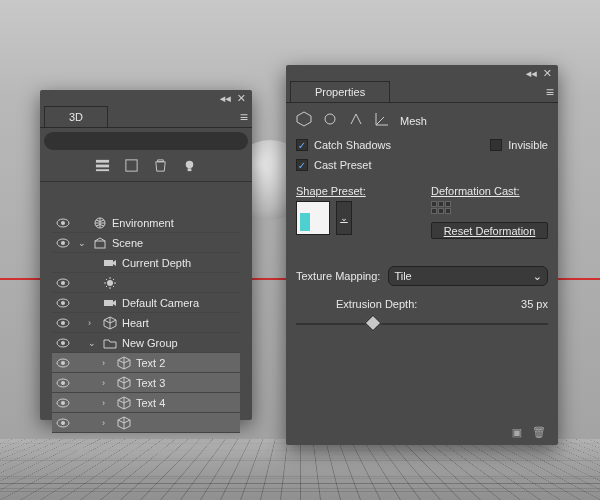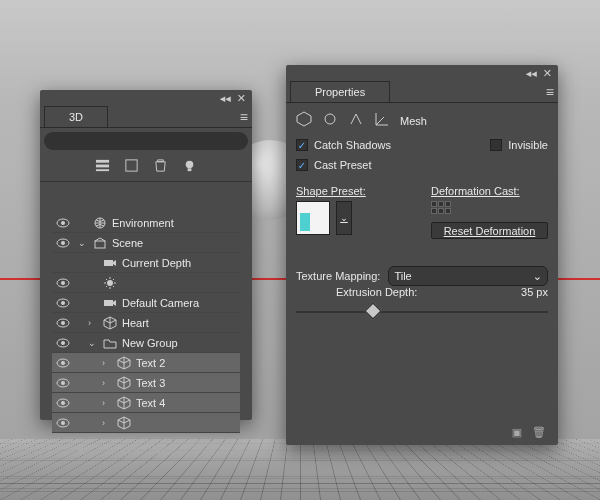--- a/index.html
+++ b/index.html
@@ -50,21 +50,21 @@
 .shape-thumb { display:flex; align-items:center; gap:6px; margin-top:4px; }
 .thumb { width:34px; height:34px; background:#f4f4f4; border:1px solid #222; display:flex; align-items:flex-end; justify-content:flex-start; padding:3px; }
 .thumb-inner { width:10px; height:18px; background:#4fd0d0; }
 .chev { width:16px; height:34px; background:#3a3a3a; border:1px solid #222; display:flex; align-items:center; justify-content:center; font-size:9px; }
 .axis-dots { display:flex; flex-direction:column; gap:1px; margin-top:4px; }
 .axis-dots .r { display:flex; gap:1px; }
 .axis-dots .c { width:6px; height:6px; background:#323232; border:1px solid #666; }
 .btn { width:100%; margin-top:8px; background:#3a3a3a; border:1px solid #222; height:17px; display:flex; align-items:center; justify-content:center; border-radius:2px; }
 .selrow { display:flex; align-items:center; gap:8px; margin-top:27px; }
 .selrow .sel { flex:1; background:#3a3a3a; border:1px solid #222; height:20px; display:flex; align-items:center; justify-content: space-between; padding:0 5px; border-radius:6px; }
-.numrow { display:flex; align-items:center; justify-content: space-between; margin-top:0;padding-left:40px; }
+.numrow { display:flex; align-items:center; justify-content: space-between; margin-top:12px;padding-left:40px; }
 .slider { position: relative; margin:6px 0 0 0; height:16px; }
 .slider .track { position:absolute; top:7px; left:0; right:0; height:2px; background:#333; }
 .slider .handle { position:absolute; left:28%; top:1px; width:12px; height:12px; background:#c8c8c8; transform: rotate(45deg); border:1px solid #222; }
 .prop-bottom { position:absolute; bottom:6px; right:12px; display:flex; gap:10px; color:#aaa; }
 svg { display:block; }
 </style>
 </head>
 <body>
 
 <div class="viewport">

